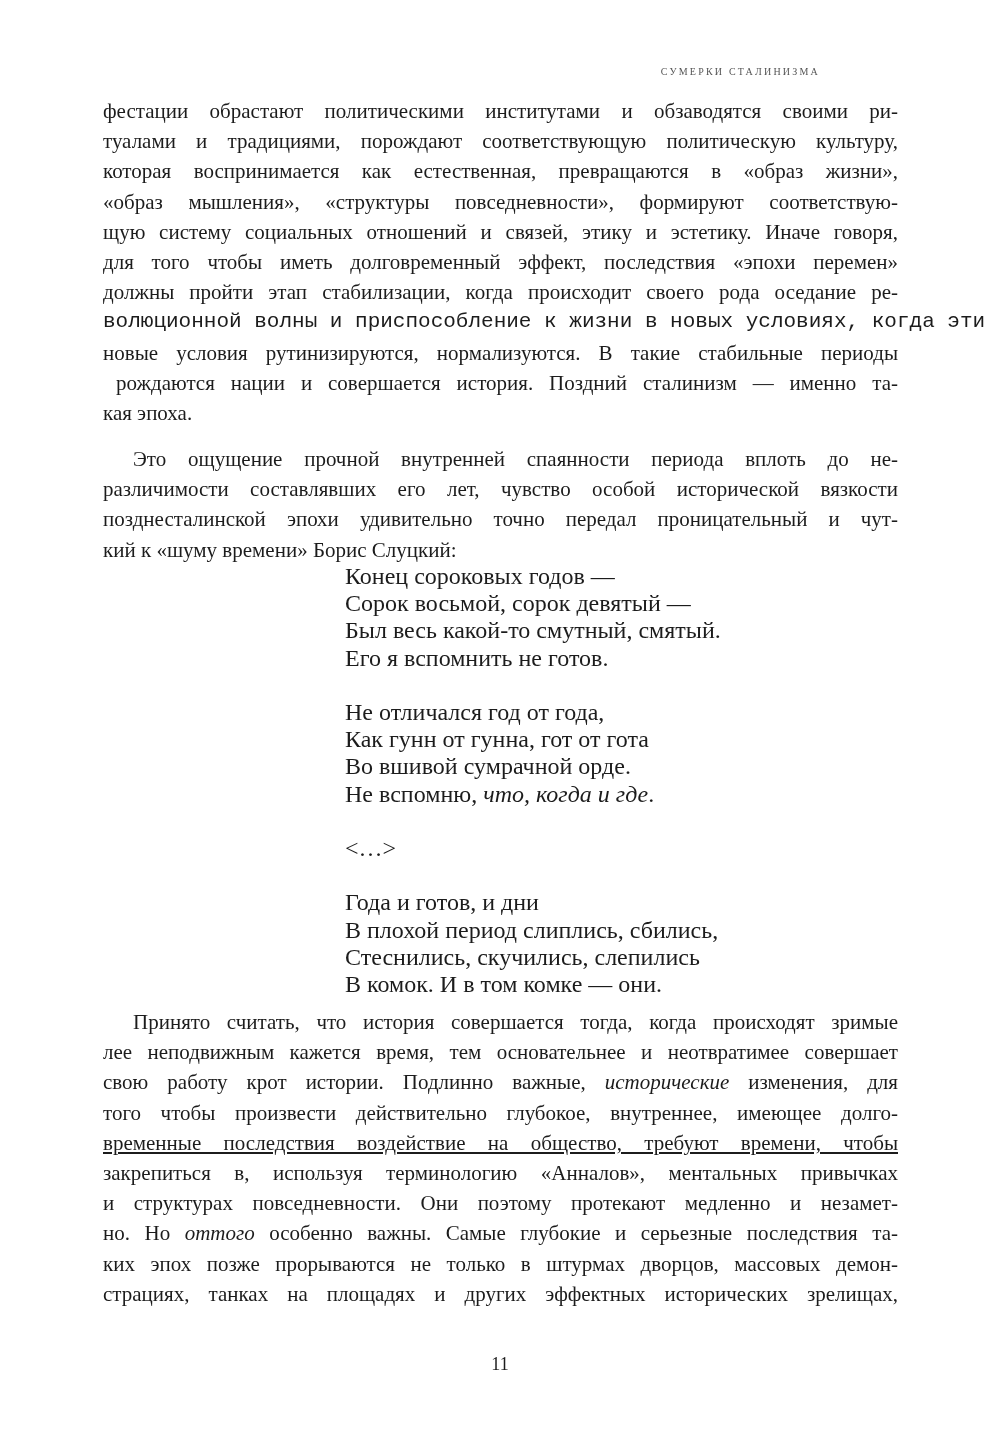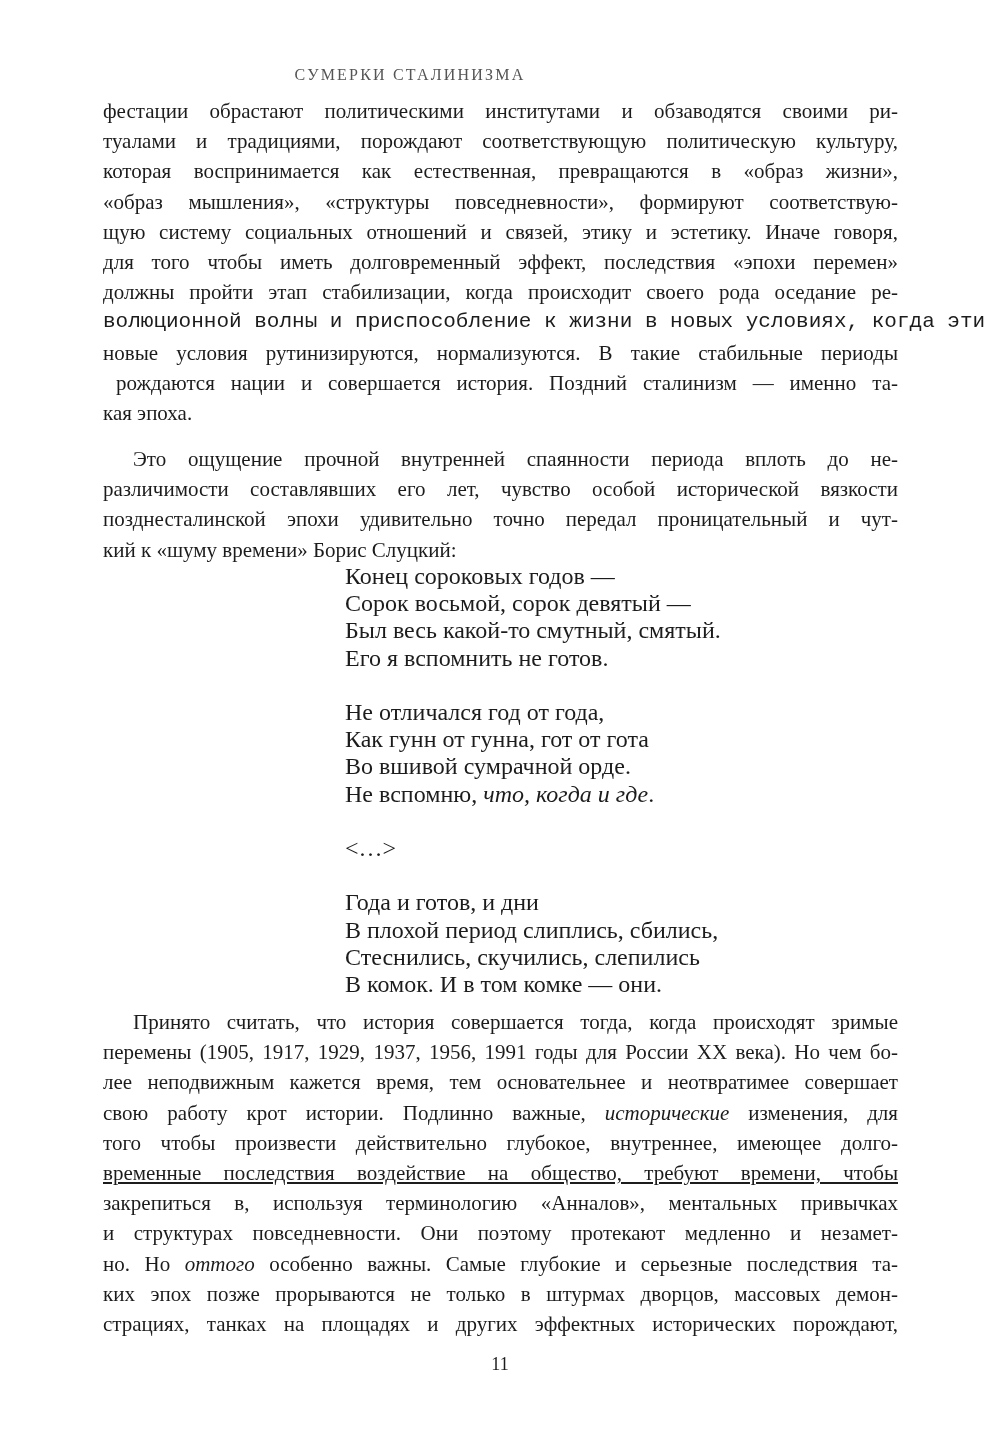--- a/index.html
+++ b/index.html
@@ -13,22 +13,22 @@
     position: relative;
     overflow: hidden;
     color: #1c1c1c;
     font-family: "Liberation Serif", "DejaVu Serif", serif;
   }
   .running-head {
     position: absolute;
     top: 66px;
     left: 0;
     width: 820px;
-    text-align: center;
-    font-size: 16px;
+    text-align: right;
+    font-size: 10px;
     letter-spacing: 2.2px;
     color: #555;
   }
   .text-block {
     position: absolute;
     left: 103px;
     width: 795px;
   }
   .para {
     margin: 0;
@@ -132,26 +132,25 @@
     <span class="pline">Года и готов, и дни</span>
     <span class="pline">В плохой период слиплись, сбились,</span>
     <span class="pline">Стеснились, скучились, слепились</span>
     <span class="pline">В комок. И в том комке — они.</span>
   </div>
 </div>
 
 <div class="text-block" style="top:1007px;">
   <p class="para">
     <span class="line indent" style="white-space: nowrap;">Принято считать, что история совершается тогда, когда происходят зримые</span>
-    <span class="line" style="white-space: nowrap;">перемены (1905, 1917, 1929, 1937, 1956, 1991 годы для России XX века). Но чем бо-</span>
     <span class="line" style="white-space: nowrap;">лее неподвижным кажется время, тем основательнее и неотвратимее совершает</span>
     <span class="line" style="white-space: nowrap;"><span>свою работу крот истории. Подлинно важные, </span><em>исторические</em><span> изменения, для</span></span>
     <span class="line" style="white-space: nowrap;">того чтобы произвести действительно глубокое, внутреннее, имеющее долго-</span>
     <span class="line" style="white-space: nowrap; text-decoration: underline;">временные последствия воздействие на общество, требуют времени, чтобы</span>
     <span class="line" style="white-space: nowrap;">закрепиться в, используя терминологию «Анналов», ментальных привычках</span>
     <span class="line" style="white-space: nowrap;">и структурах повседневности. Они поэтому протекают медленно и незамет-</span>
     <span class="line" style="white-space: nowrap;"><span>но. Но </span><em>оттого</em><span> особенно важны. Самые глубокие и серьезные последствия та-</span></span>
     <span class="line" style="white-space: nowrap;">ких эпох позже прорываются не только в штурмах дворцов, массовых демон-</span>
-    <span class="line" style="white-space: nowrap;">страциях, танках на площадях и других эффектных исторических порождают,</span>
+    <span class="line" style="white-space: nowrap;">страциях, танках на площадях и других эффектных исторических зрелищах,</span>
   </p>
 </div>
 
 <div class="page-number">11</div>
 
 </body></html>

